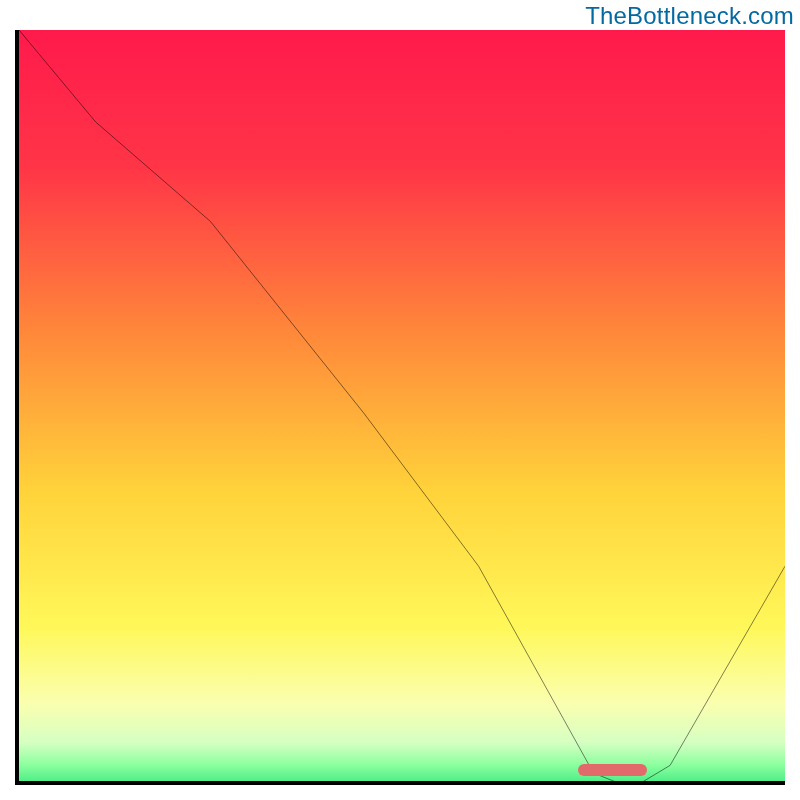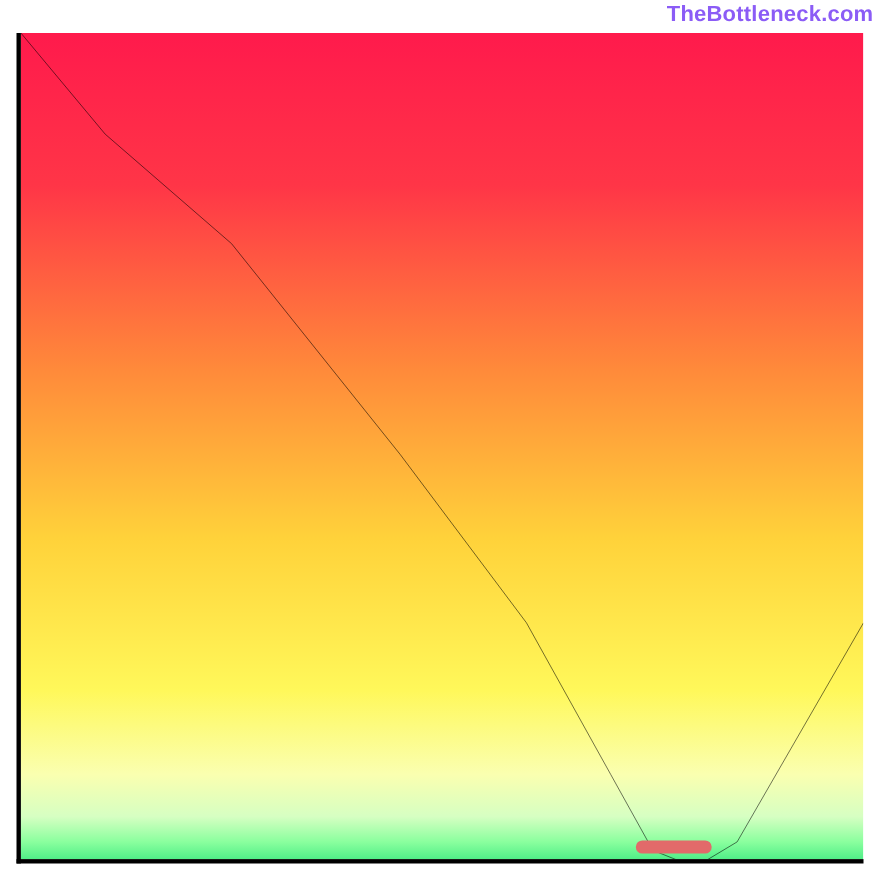--- a/index.html
+++ b/index.html
@@ -13,23 +13,23 @@
   }
   .frame {
     position: relative;
     width: 800px;
     height: 800px;
   }
   .watermark {
     position: absolute;
     top: 2px;
     right: 6px;
-    font-size: 20px;
-    font-weight: 700;
-    color: #8b5cf6;
+    font-size: 24px;
+    font-weight: 400;
+    color: #0369a1;
     letter-spacing: 0.2px;
     z-index: 20;
   }
   .chart {
     position: absolute;
     left: 15px;
     top: 30px;
     width: 770px;
     height: 755px;
     box-sizing: border-box;

